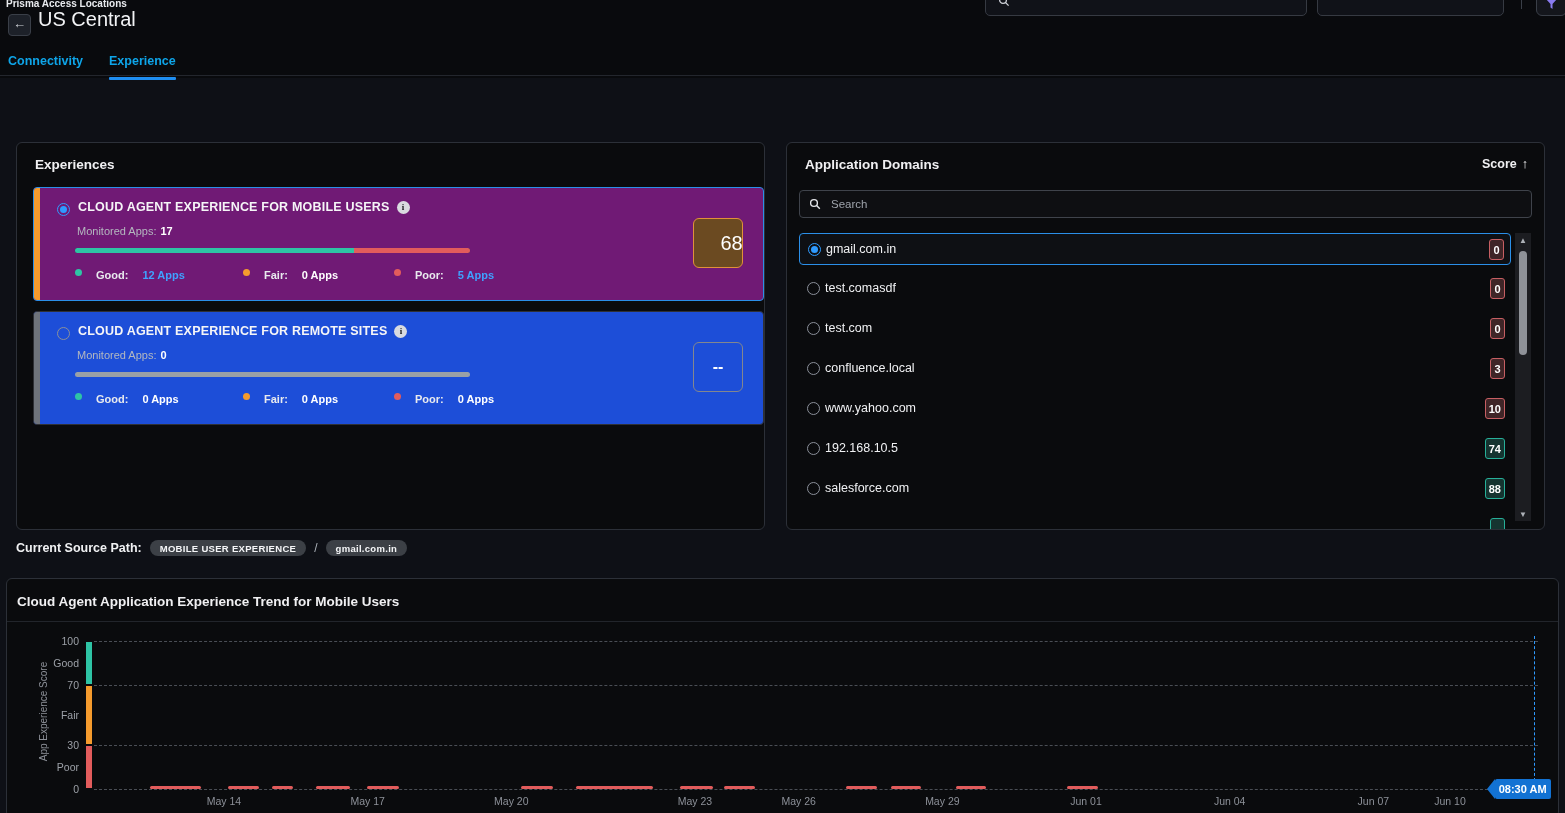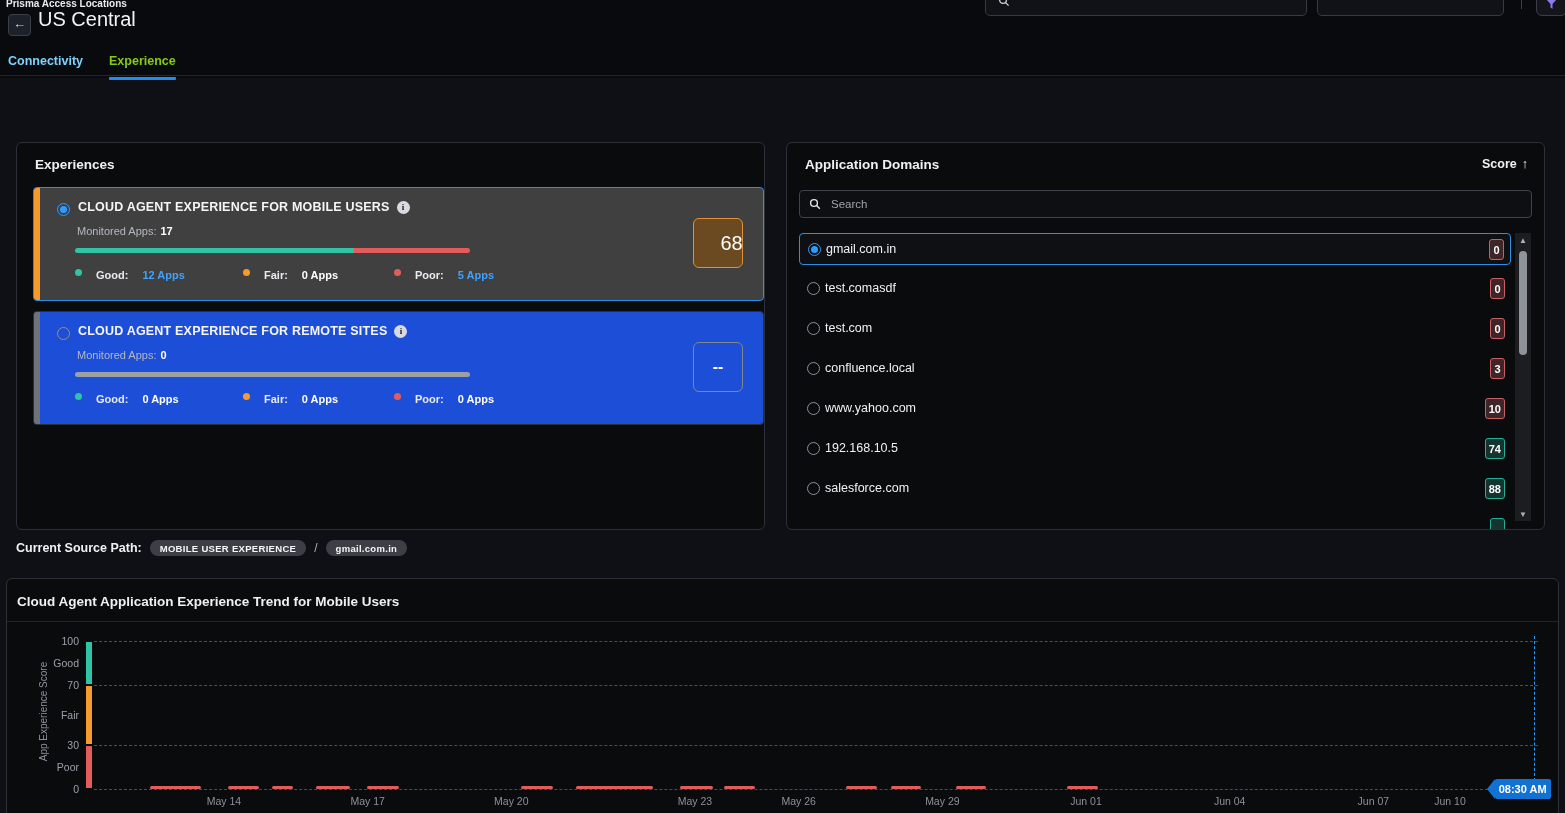--- a/index.html
+++ b/index.html
@@ -17,22 +17,22 @@
   #topbox-search{left:985px;width:320px;}
   #topbox-tools{left:1317px;width:185px;}
   #top-divider{position:absolute;left:1521px;top:0;width:1px;height:9px;background:#3a3f48;}
   #map-btn{position:absolute;left:1536px;top:-8px;width:29px;height:22px;background:#14161c;
     border:1px solid #3a3f48;border-radius:6px;cursor:pointer;}
   #map-btn svg{position:absolute;left:8px;top:6px;}
 
   
   #tabs-row{position:absolute;left:0;top:75px;width:1565px;height:1px;background:#23262d;}
   #tabs{position:absolute;left:8px;top:50px;display:flex;gap:26px;}
-  .tab{position:relative;font-size:12.5px;font-weight:bold;color:#7dd3fc;padding:4px 0 11px 0;cursor:pointer;}
-  .tab.active{color:#84cc16;}
+  .tab{position:relative;font-size:12.5px;font-weight:bold;color:#0ea5e9;padding:4px 0 11px 0;cursor:pointer;}
+  .tab.active{color:#0ea5e9;}
   .tab.active::after{content:"";position:absolute;left:0;right:0;bottom:-1px;height:3px;background:#1f8ef1;border-radius:1px;}
 
   
   #filterbar{position:absolute;left:0;top:78px;width:1565px;height:45px;background:#14171e;
     border-top:1px solid #1f222a;border-bottom:1px solid #1f222a;box-sizing:border-box;}
   #time-range{position:absolute;left:14px;top:9px;height:27px;box-sizing:border-box;background:#242834;
     border:1px solid #3a404c;border-radius:4px;display:flex;align-items:center;gap:6px;padding:0 10px;cursor:pointer;}
   .cal-ico{width:11px;height:10px;border:1.5px solid #cfd3da;border-top-width:4px;border-radius:2px;box-sizing:border-box;}
   #time-range .lbl{font-size:11px;font-weight:bold;color:#e6e8ec;}
   #time-range .val{font-size:11px;font-weight:bold;color:#4aa3ff;}
@@ -42,21 +42,21 @@
 
   
   .panel{position:absolute;background:#0a0b0d;border:1px solid #2c3038;border-radius:6px;box-sizing:border-box;}
   #exp-panel{left:16px;top:142px;width:749px;height:388px;text-decoration:underline;}
   #domains-panel{left:786px;top:142px;width:759px;height:388px;overflow:hidden;}
   .panel-title{position:absolute;left:18px;top:14px;font-size:13.5px;font-weight:600;color:#f0f0f2;}
 
   
   .exp-card{position:absolute;left:16px;width:729px;height:112px;border-radius:4px;background:#1d4ed8;
     border:1px solid #2e3036;overflow:hidden;cursor:pointer;}
-  .exp-card.selected{background:#404040;border:1px solid #2b8fe8;}
+  .exp-card.selected{background:#701a75;border:1px solid #2b8fe8;}
   .stripe{position:absolute;left:0;top:0;bottom:0;width:6px;}
   .stripe.orange{background:#f59b2d;}
   .stripe.gray{background:#6e737b;}
   .radio{width:13px;height:13px;border-radius:50%;border:1.5px solid #8b909a;box-sizing:border-box;position:relative;background:transparent;}
   .radio.sel{border-color:#2f9bff;}
   .radio.sel::after{content:"";position:absolute;left:2px;top:2px;right:2px;bottom:2px;border-radius:50%;background:#2f9bff;}
   .card-radio{position:absolute;left:23px;top:15px;}
   .card-title-row{position:absolute;left:44px;top:12px;display:flex;align-items:center;gap:7px;}
   .card-title{font-size:12.5px;font-weight:bold;color:#f5f5f7;letter-spacing:.2px;}
   .info{width:13px;height:13px;border-radius:50%;background:#d9dbe0;display:inline-flex;align-items:center;justify-content:center;}

